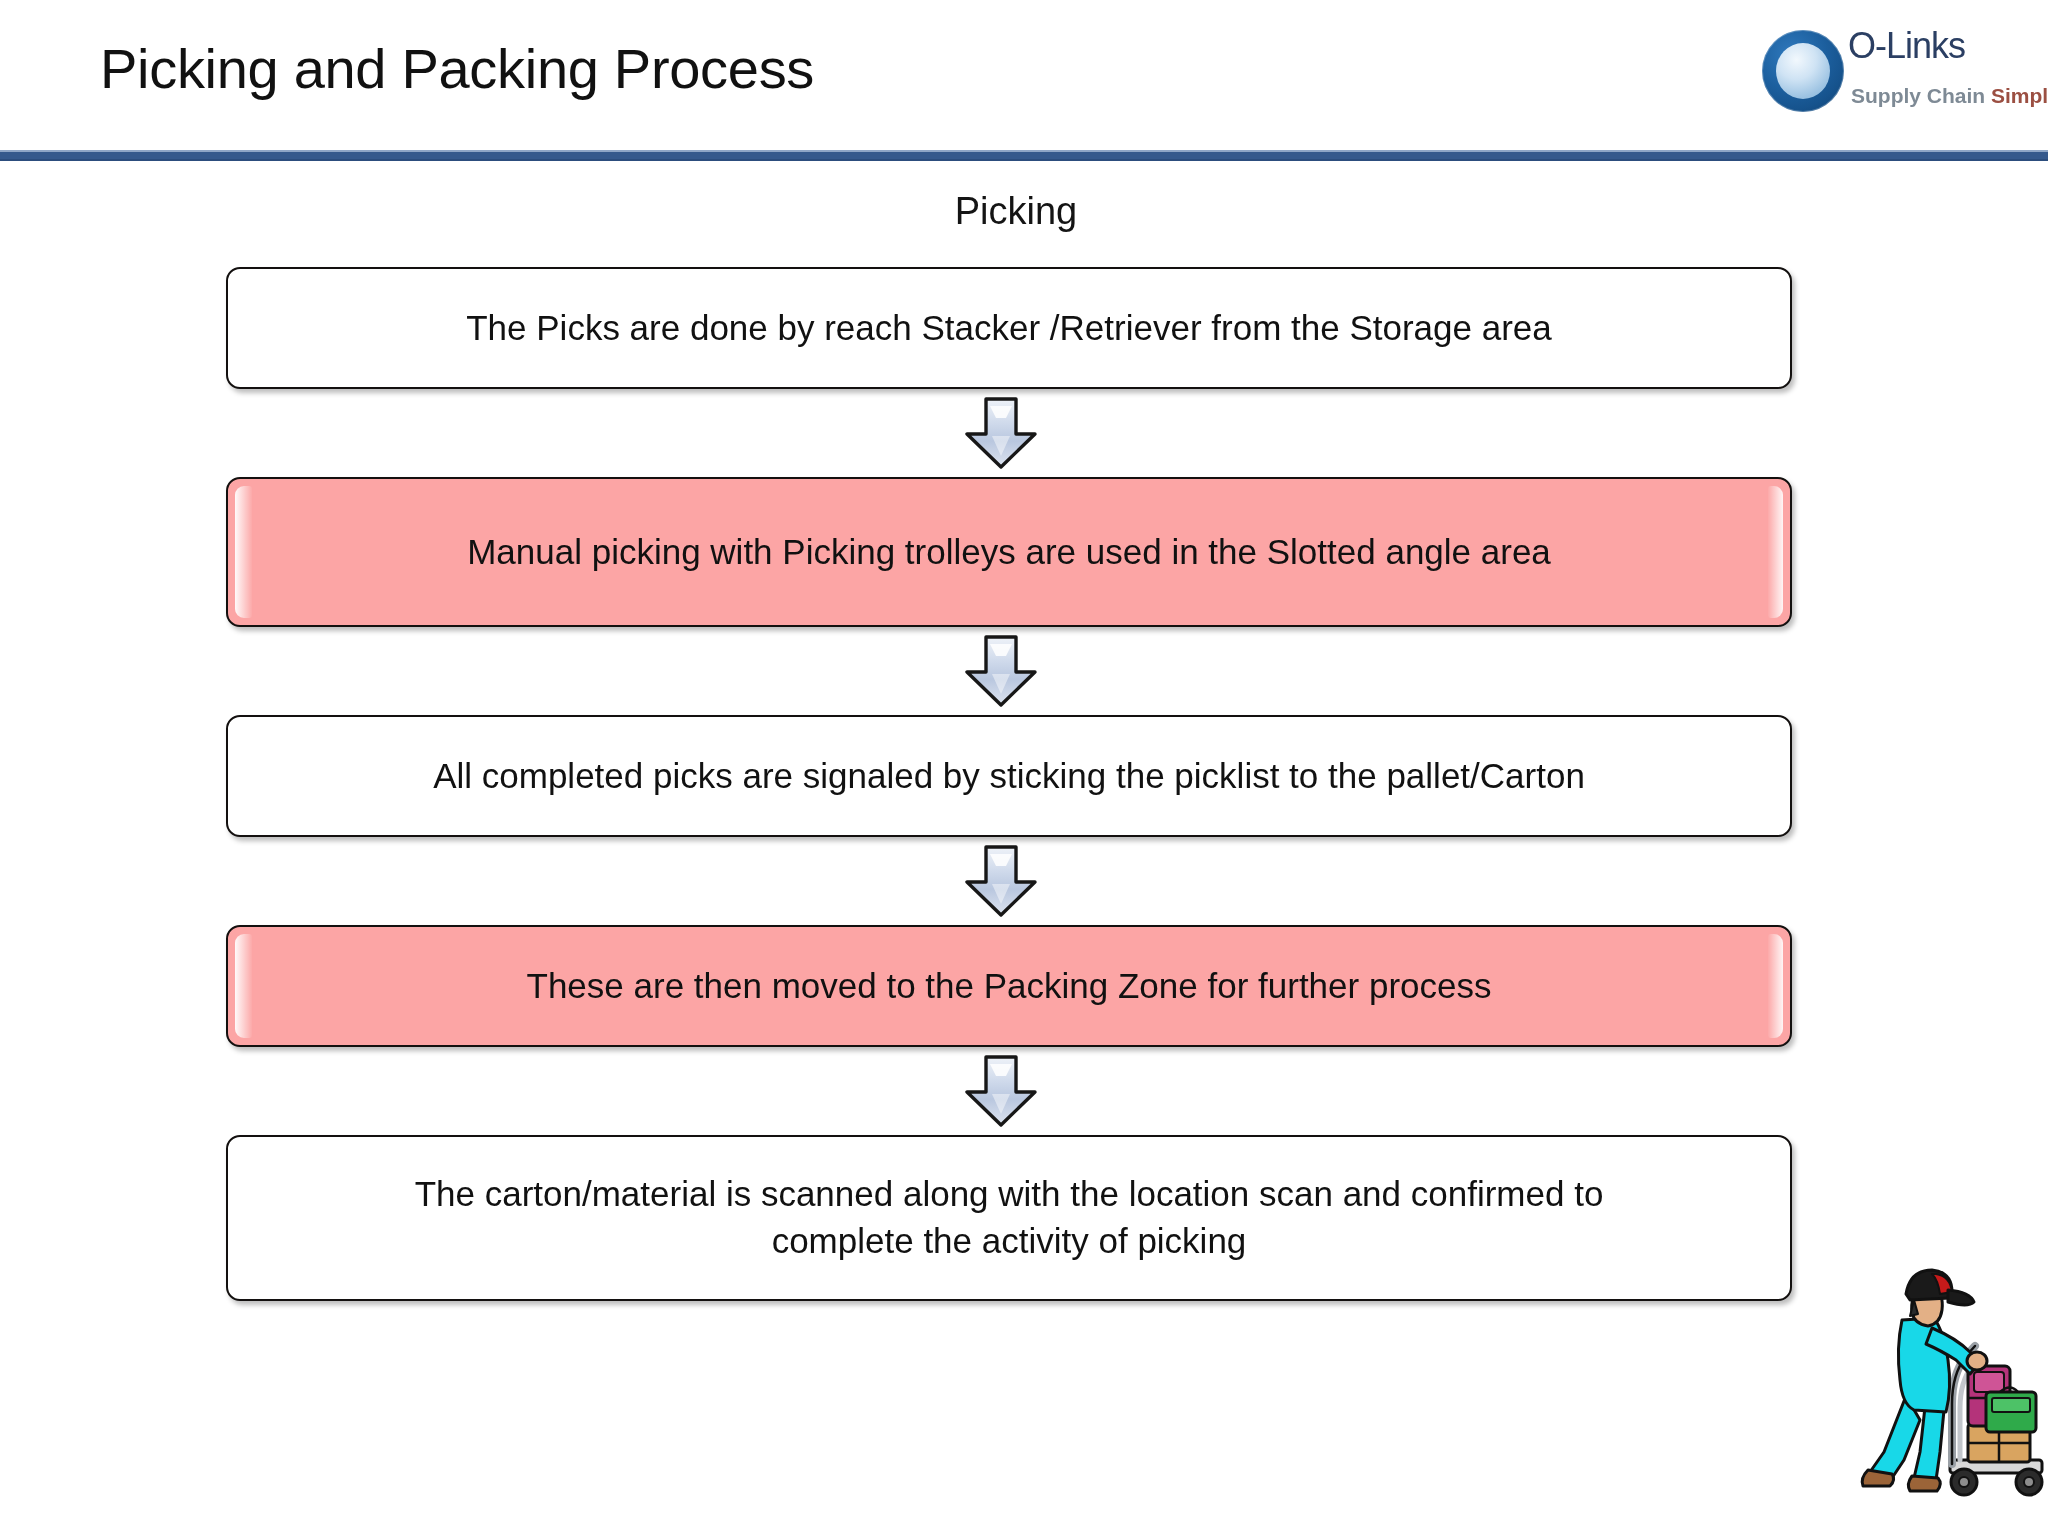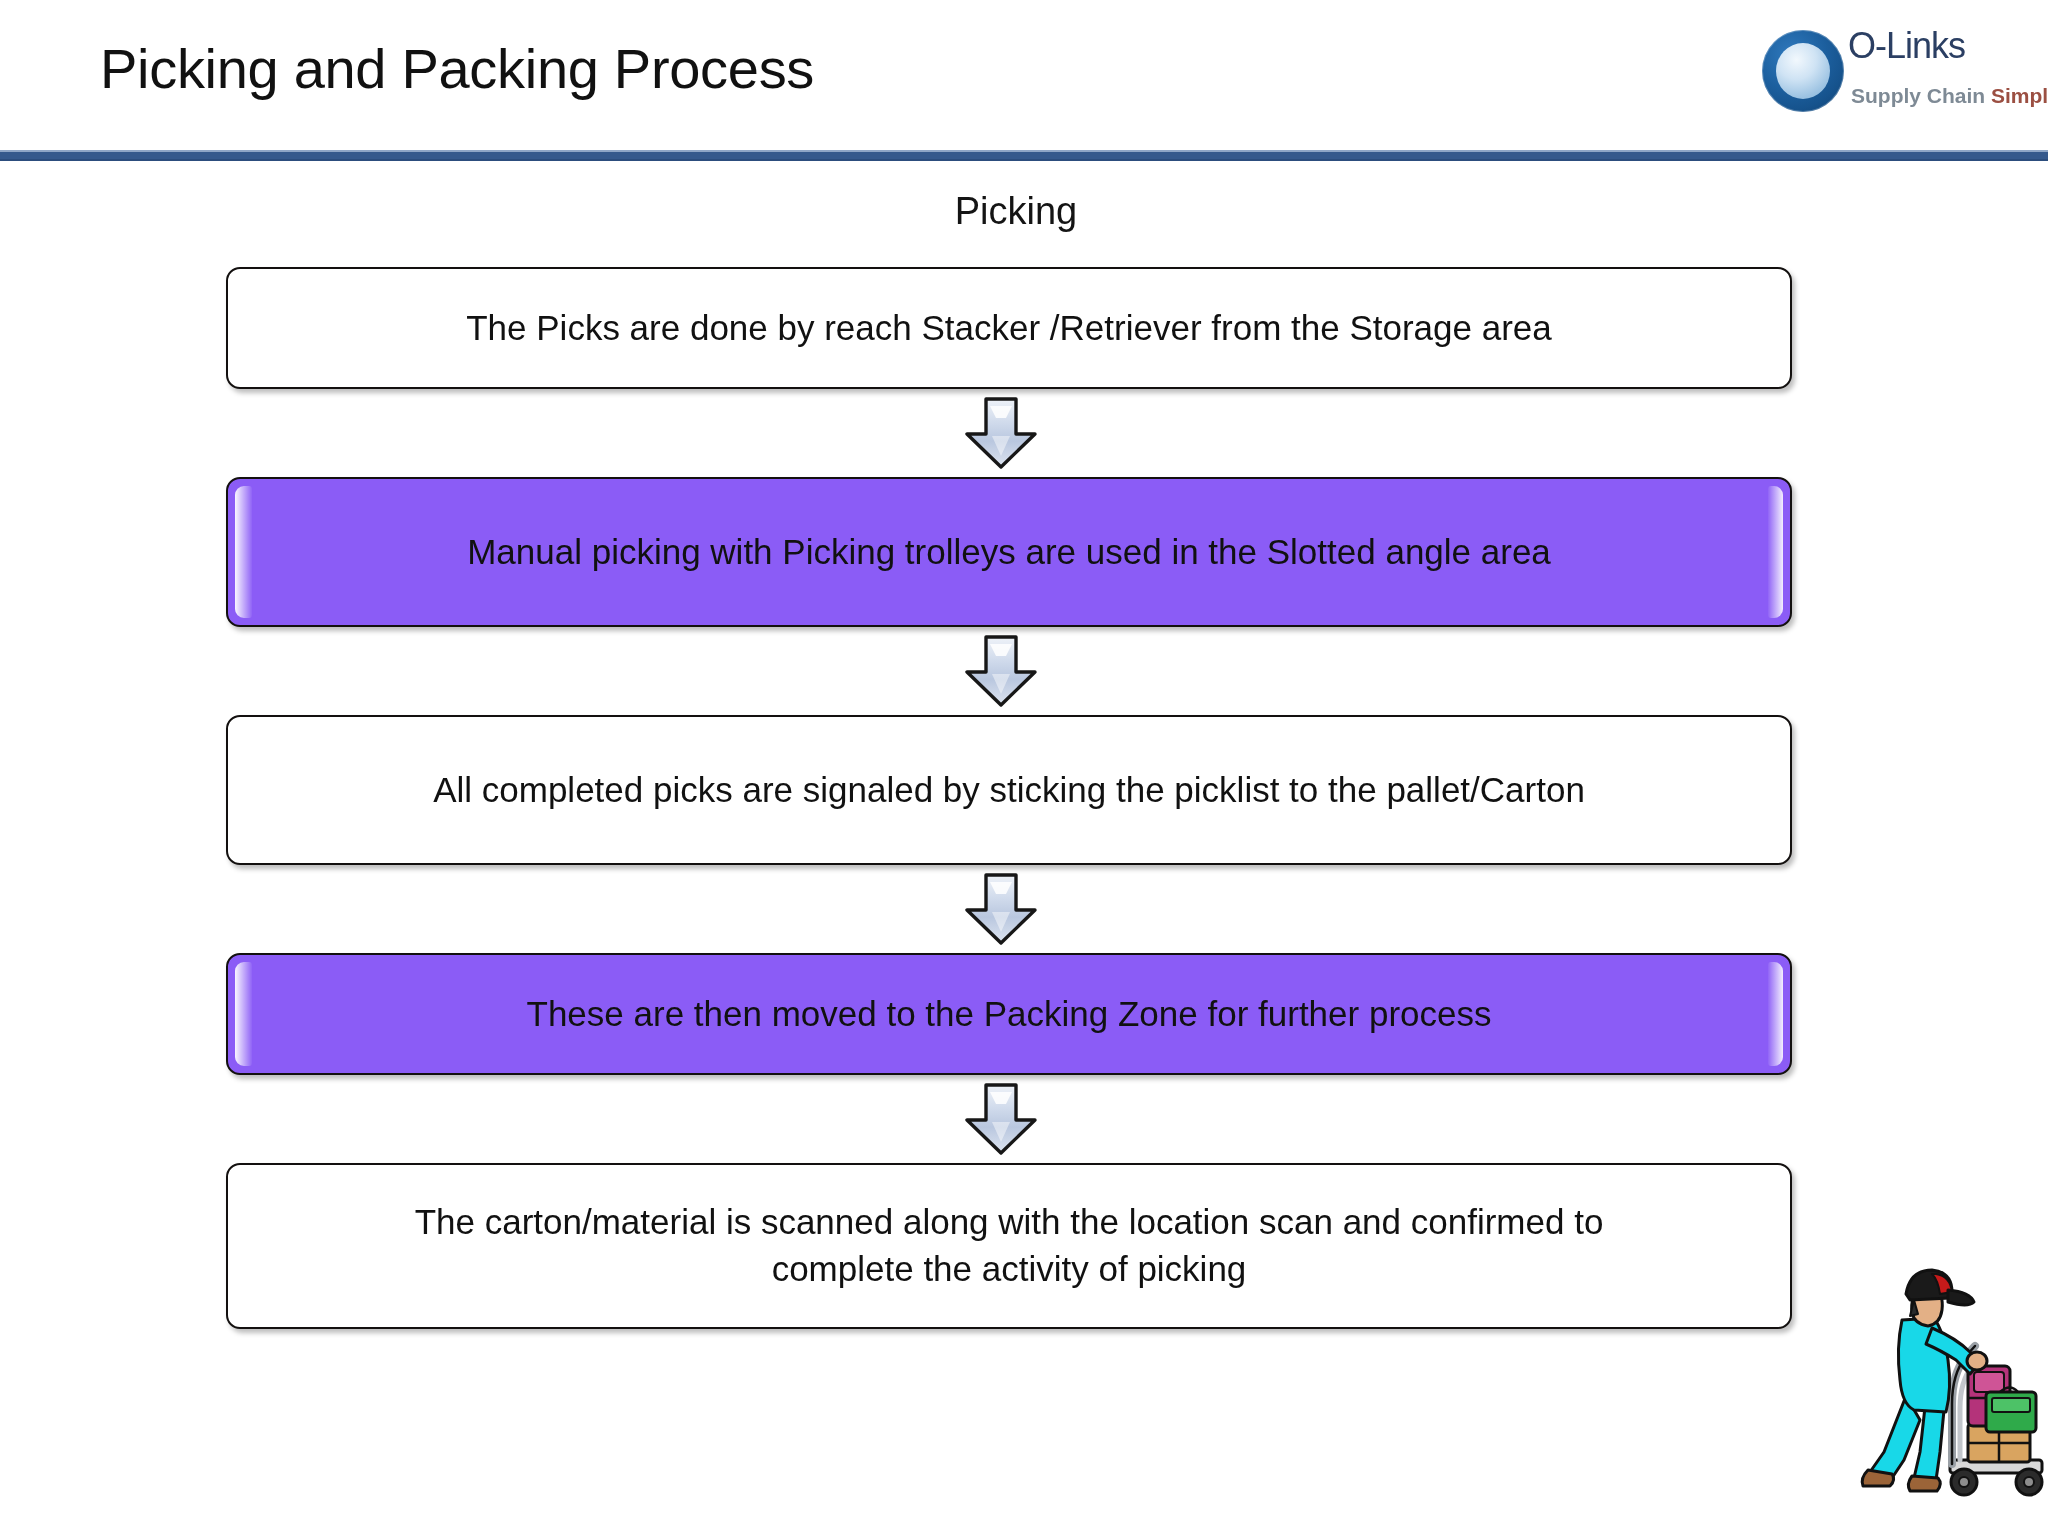--- a/index.html
+++ b/index.html
@@ -125,21 +125,21 @@
     border: 2.2px solid #13100f;
     border-radius: 14px;
     background: #ffffff;
     box-shadow: 3px 4px 5px rgba(0,0,0,0.26);
     display: flex;
     align-items: center;
     justify-content: center;
     padding: 0 44px;
   }
   .flow-box.tone-shaded {
-    background: #8b5cf6;
+    background: #fca5a5;
   }
   .flow-box.tone-shaded::before {
     content: "";
     position: absolute;
     left: 7px;
     top: 7px;
     width: 17px;
     bottom: 7px;
     border-radius: 9px 3px 3px 9px;
     background: linear-gradient(to right, rgba(255,255,255,0.95), rgba(255,255,255,0.05));
@@ -244,21 +244,21 @@
               <stop offset="62%" stop-color="#b9c7df"></stop>
               <stop offset="100%" stop-color="#dde4f0"></stop>
             </linearGradient>
           </defs>
           <path d="M24 3 L54 3 L54 38 L73 38 L39 71 L5 38 L24 38 Z" fill="url(#agrad)" stroke="#171717" stroke-width="3.4" stroke-linejoin="round"></path>
           <path d="M28 10 L50 10 L44 22 L34 22 Z" fill="#ffffff" opacity="0.85"></path>
           <path d="M30 40 L48 40 L39 60 Z" fill="#ffffff" opacity="0.45"></path>
         </svg></div>
     </div>
     <div class="flow-step">
-      <div class="flow-box" style="height: 150px;">
+      <div class="flow-box" style="height: 122px;">
         <div class="flow-text">All completed picks are signaled by sticking the picklist to the pallet/Carton</div>
       </div>
     </div>
     <div class="connector">
       <div class="arrow-wrap"><svg viewBox="0 0 78 74" width="78" height="74" xmlns="http://www.w3.org/2000/svg">
           <defs>
             <linearGradient id="agrad" x1="0" y1="0" x2="0" y2="1">
               <stop offset="0%" stop-color="#eef2f8"></stop>
               <stop offset="38%" stop-color="#cdd8ea"></stop>
               <stop offset="62%" stop-color="#b9c7df"></stop>

